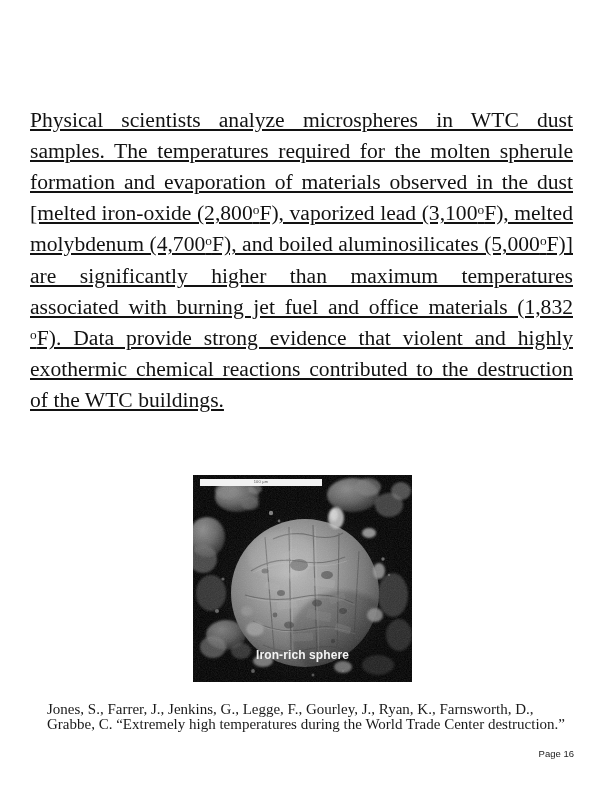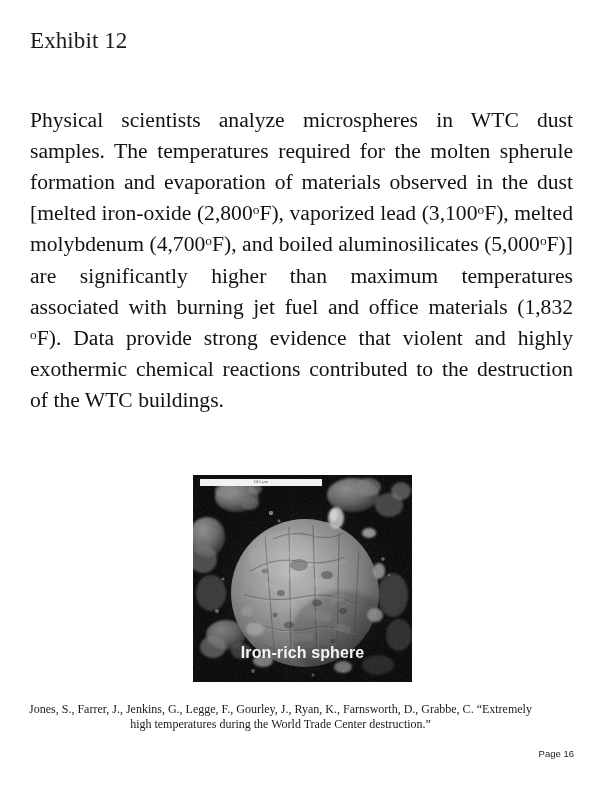--- a/index.html
+++ b/index.html
@@ -42,20 +42,21 @@
     left: 30px;
     top: 83px;
     width: 543px;
     font-family: "Liberation Serif", serif;
     font-size: 21.6px;
     line-height: 31.2px;
     text-align: justify;
     text-justify: inter-word;
     color: #121212;
     hyphens: none;
+    text-decoration: underline;
   }
   sup.deg {
     font-size: 0.62em;
     vertical-align: 0.42em;
     line-height: 0;
   }
 
   
   .figure-wrap {
     position: absolute;
@@ -95,58 +96,57 @@
     white-space: nowrap;
   }
   .figure-label {
     position: absolute;
     left: 0;
     right: 0;
     bottom: 20px;
     text-align: center;
     font-family: "Liberation Sans", sans-serif;
     font-weight: bold;
-    font-size: 16px;
+    font-size: 12px;
     letter-spacing: 0.1px;
     color: #f4f4f4;
     margin-top: 24px;
   }
 
   
   .citation {
     position: absolute;
-    left: 18px;
+    left: 47px;
     top: 702px;
     width: 525px;
     font-family: "Liberation Serif", serif;
-    font-size: 12px;
+    font-size: 15px;
     line-height: 14.5px;
     color: #1a1a1a;
-    text-align: center;
+    text-align: left;
   }
 
   
   .page-number {
     position: absolute;
     right: 31px;
     top: 748px;
     font-family: "Liberation Sans", sans-serif;
     font-size: 9.5px;
     line-height: 12px;
     color: #222222;
     white-space: nowrap;
     text-align: right;
   }
 </style>
 </head>
 <body>
 
 <div class="page">
 
-  <div class="exhibit-title">Exhibit 12</div>
 
   <p class="body-text">
     <span>Physical scientists analyze microspheres in WTC dust samples. The temperatures required for the molten spherule formation and evaporation of materials observed in the dust [melted iron-oxide (2,800</span><sup class="deg">o</sup><span>F), vaporized lead (3,100</span><sup class="deg">o</sup><span>F), melted molybdenum (4,700</span><sup class="deg">o</sup><span>F), and boiled aluminosilicates  (5,000</span><sup class="deg">o</sup><span>F)] are significantly higher than maximum temperatures associated with burning jet fuel and  office materials (1,832 </span><sup class="deg">o</sup><span>F). Data provide strong evidence that violent and highly exothermic chemical reactions contributed to the destruction of the WTC buildings.</span>
   </p>
 
   <div class="figure-wrap">
     <div class="micrograph">
       <svg viewBox="0 0 219 207" preserveAspectRatio="none" aria-hidden="true">
         <defs>
           <radialGradient id="sphereGrad" cx="42%" cy="36%" r="72%">

